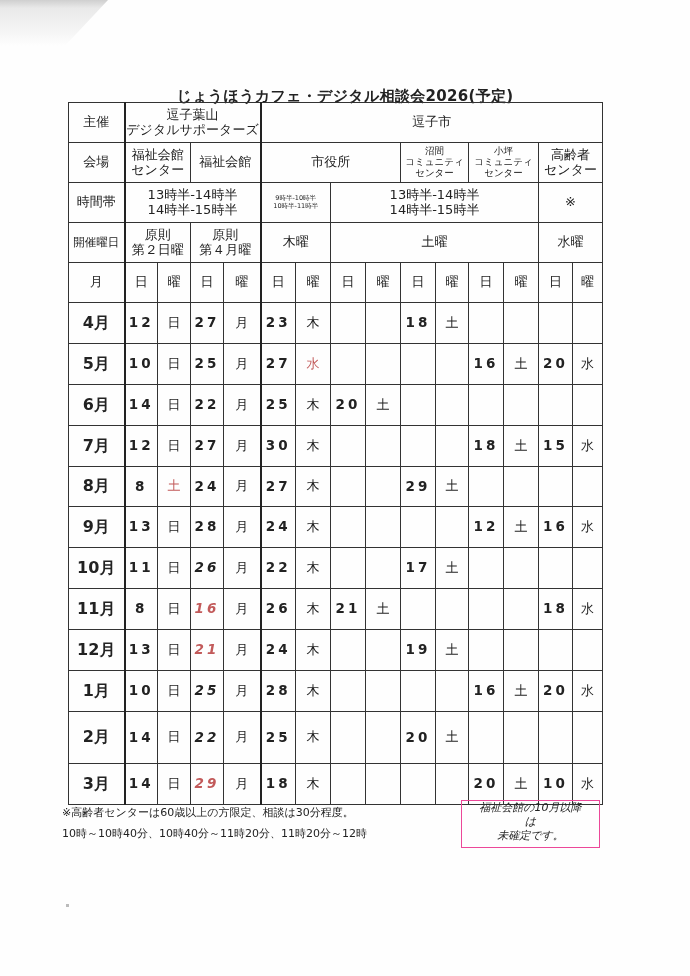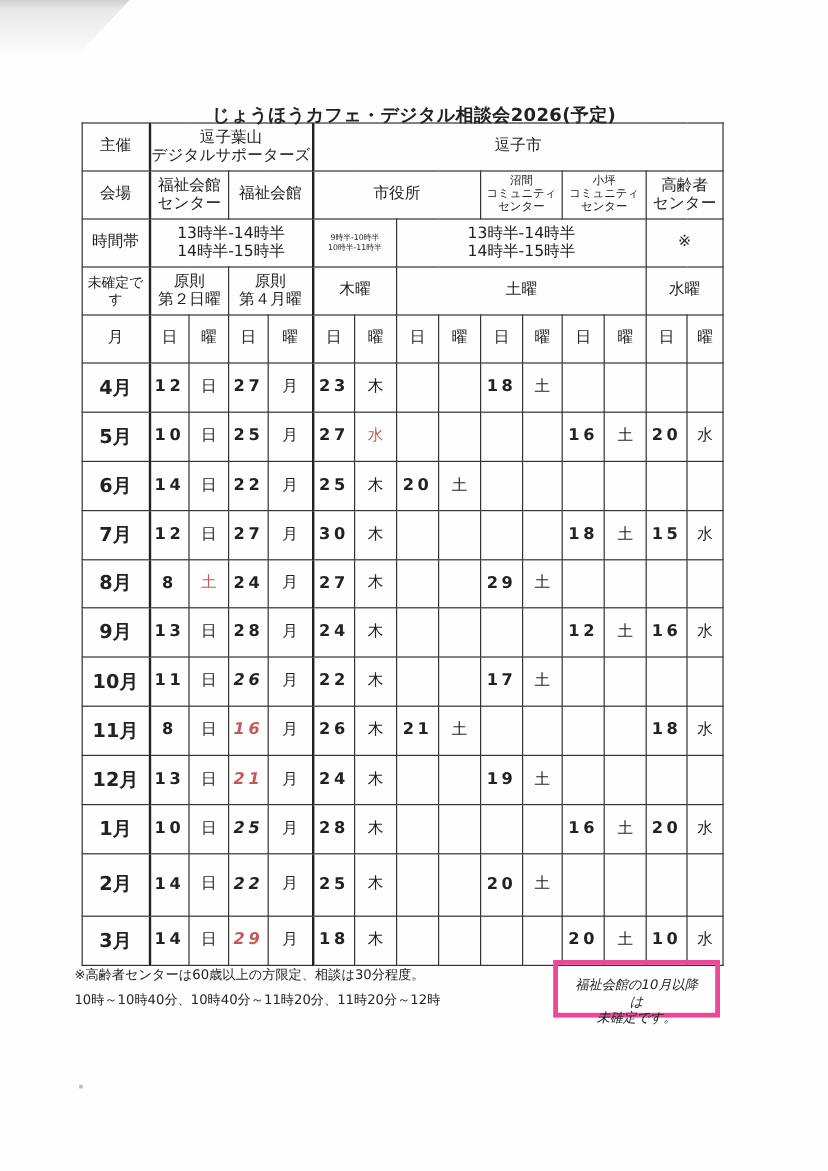--- a/index.html
+++ b/index.html
@@ -30,22 +30,22 @@
   .month { font-weight:bold; font-size:16px !important; }
   .num { font-weight:bold; letter-spacing:3px; font-size:13.5px !important; }
   .ital { font-style:italic; }
   .red { color:#c25a5a; }
   .thick-r { border-right:2px solid #222 !important; }
   .notes {
     position:absolute; left:62px; top:802px; font-size:11px; line-height:21px; color:#222;
   }
   .notebox {
     position:absolute; left:461px; top:800px; width:139px; height:48px;
-    border:4px solid #ec4899; font-size:11px; font-style:italic; text-align:center; line-height:14px;
-    padding-top:10px; box-sizing:border-box;
+    border:1px solid #ec4899; font-size:11px; font-style:italic; text-align:center; line-height:14px;
+    padding-top:0; box-sizing:border-box;
   }
   .speck { position:absolute; left:66px; top:904px; width:3px; height:3px; background:#bbb; }
 </style>
 </head>
 <body>
 
 <div class="corner-fold"></div>
 <div class="title">じょうほうカフェ・デジタル相談会2026(予定)</div>
 
 <table class="sched">
@@ -108,21 +108,21 @@
         <div>9時半-10時半</div>
         <div>10時半-11時半</div>
       </td>
       <td colspan="6">
         <div>13時半-14時半</div>
         <div>14時半-15時半</div>
       </td>
       <td colspan="2">※</td>
     </tr>
     <tr style="height:40px">
-      <td class="thick-r" style="font-size:11.5px">未確定です</td>
+      <td class="thick-r" style="font-size:11.5px">開催曜日</td>
       <td colspan="2">
         <div>原則</div>
         <div>第２日曜</div>
       </td>
       <td colspan="2" class="thick-r">
         <div>原則</div>
         <div>第４月曜</div>
       </td>
       <td colspan="2">木曜</td>
       <td colspan="6">土曜</td>

